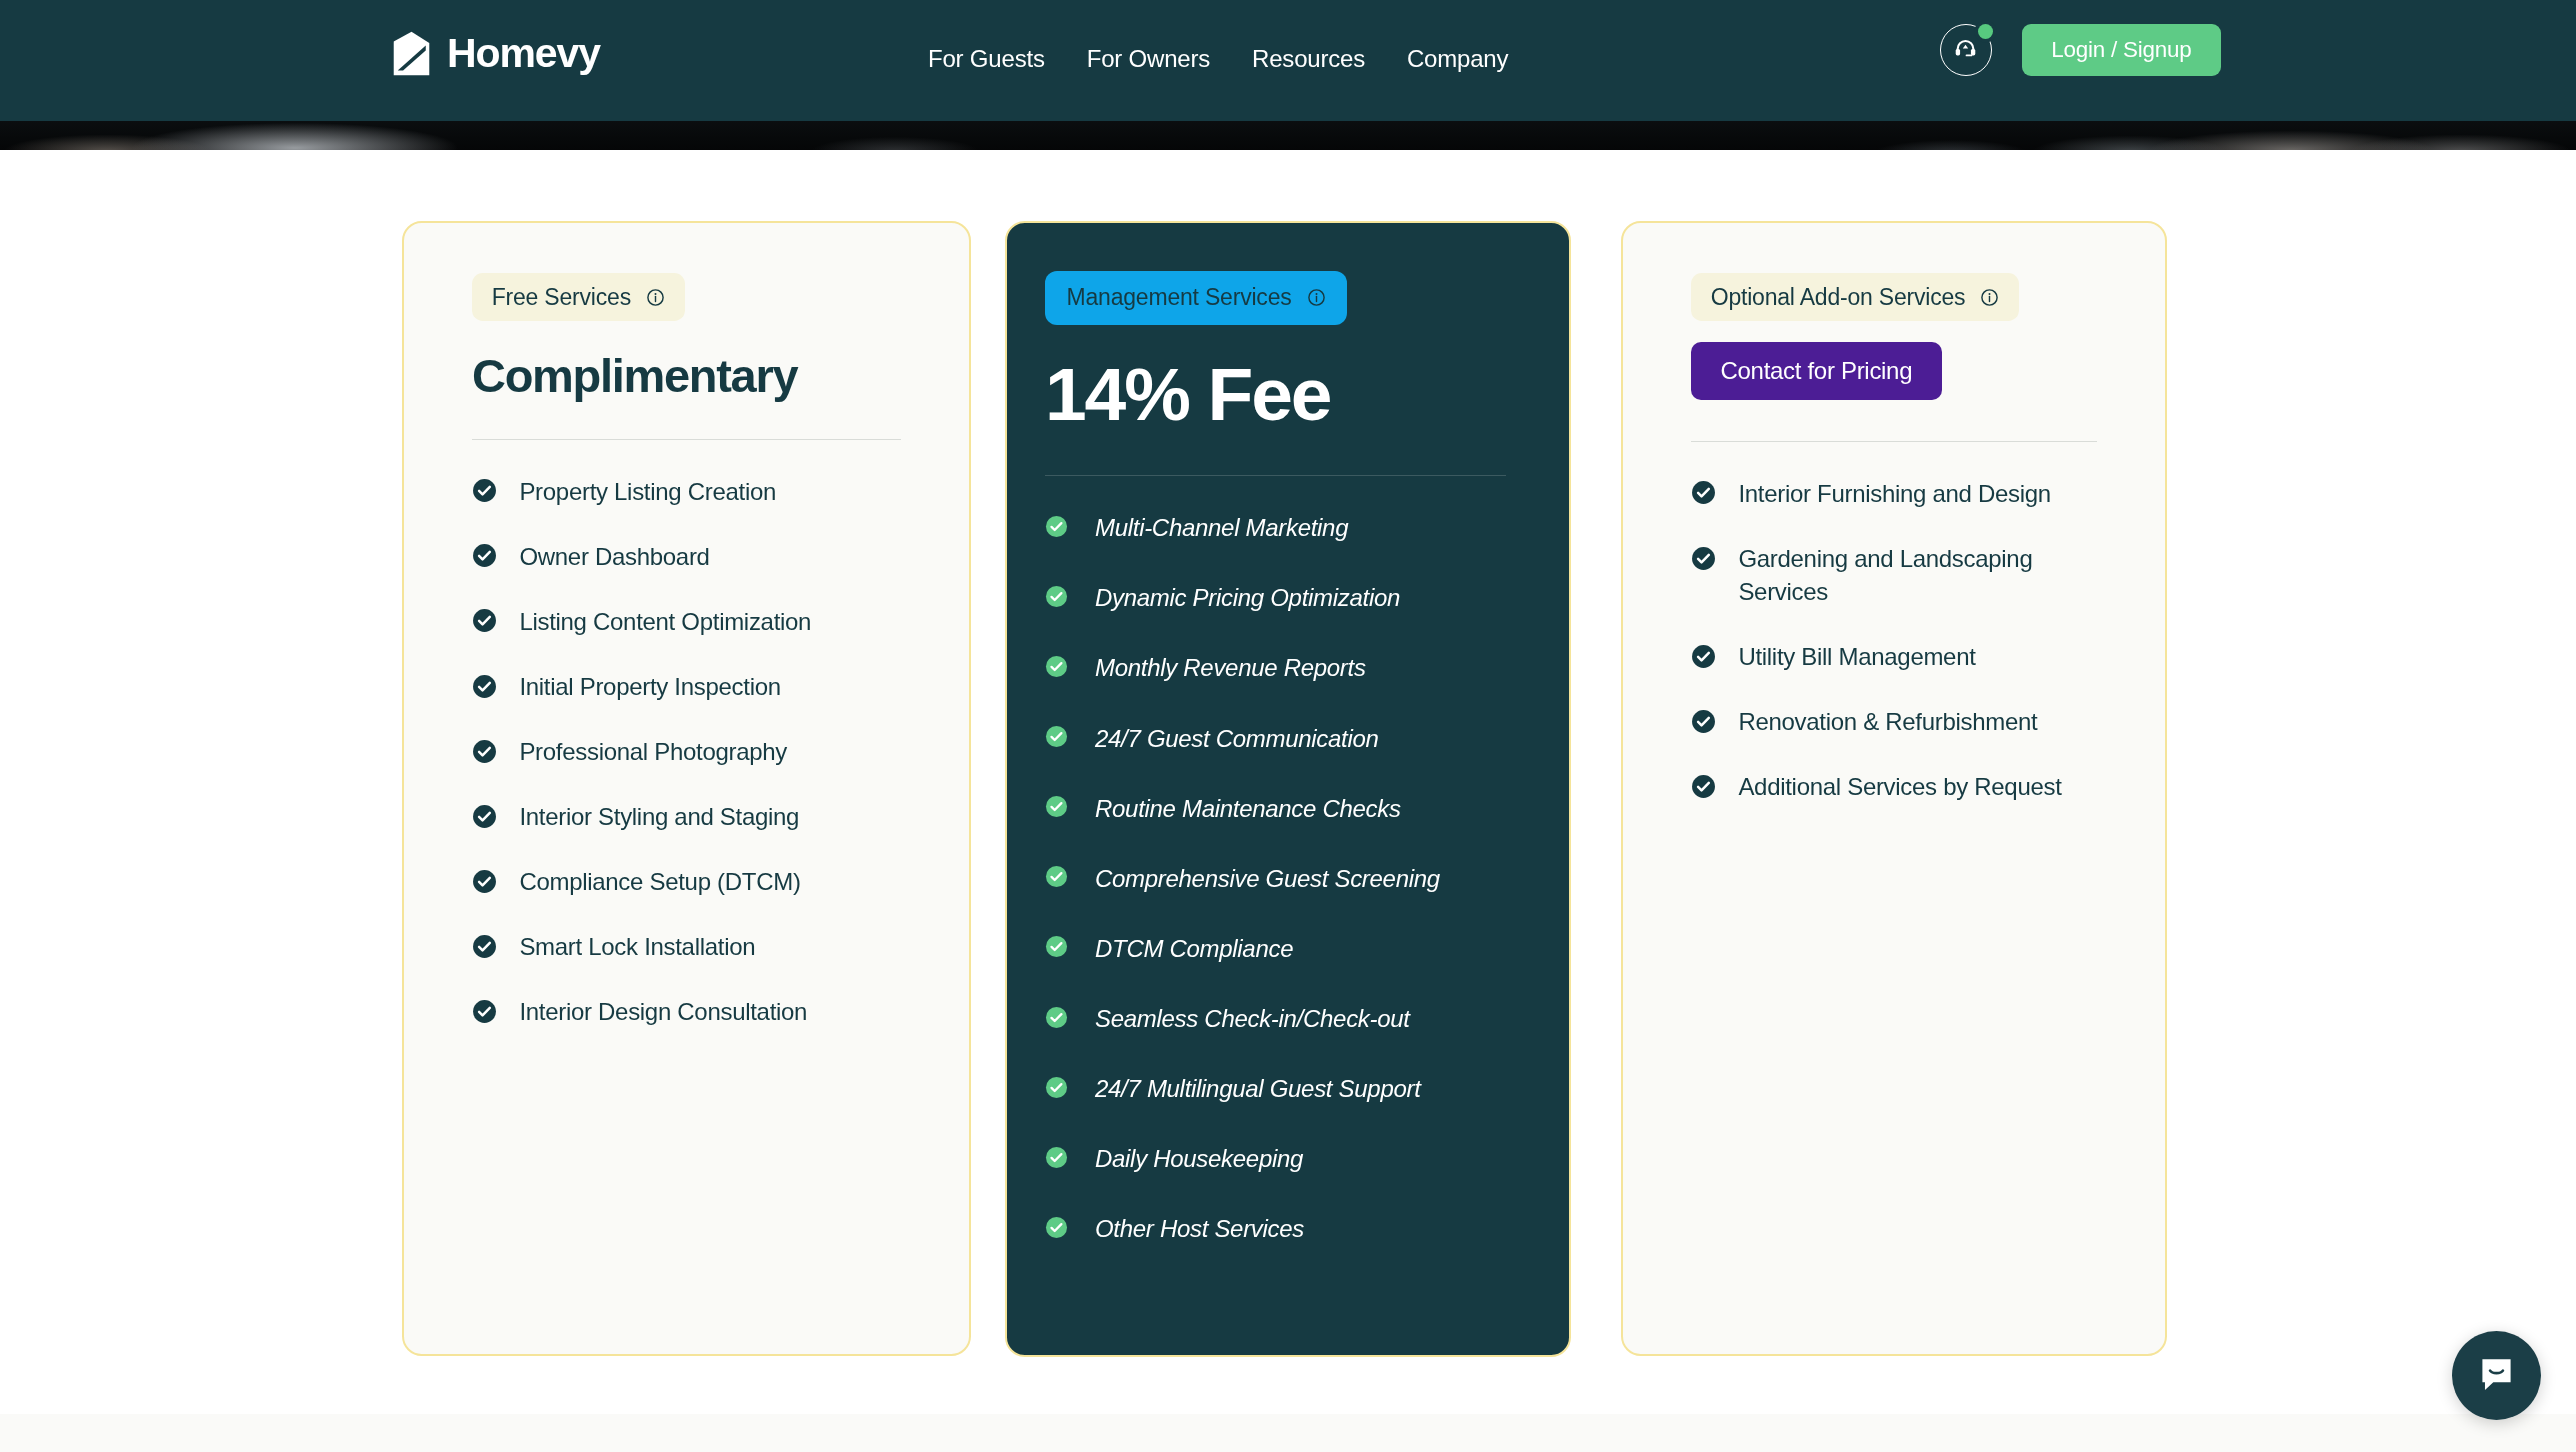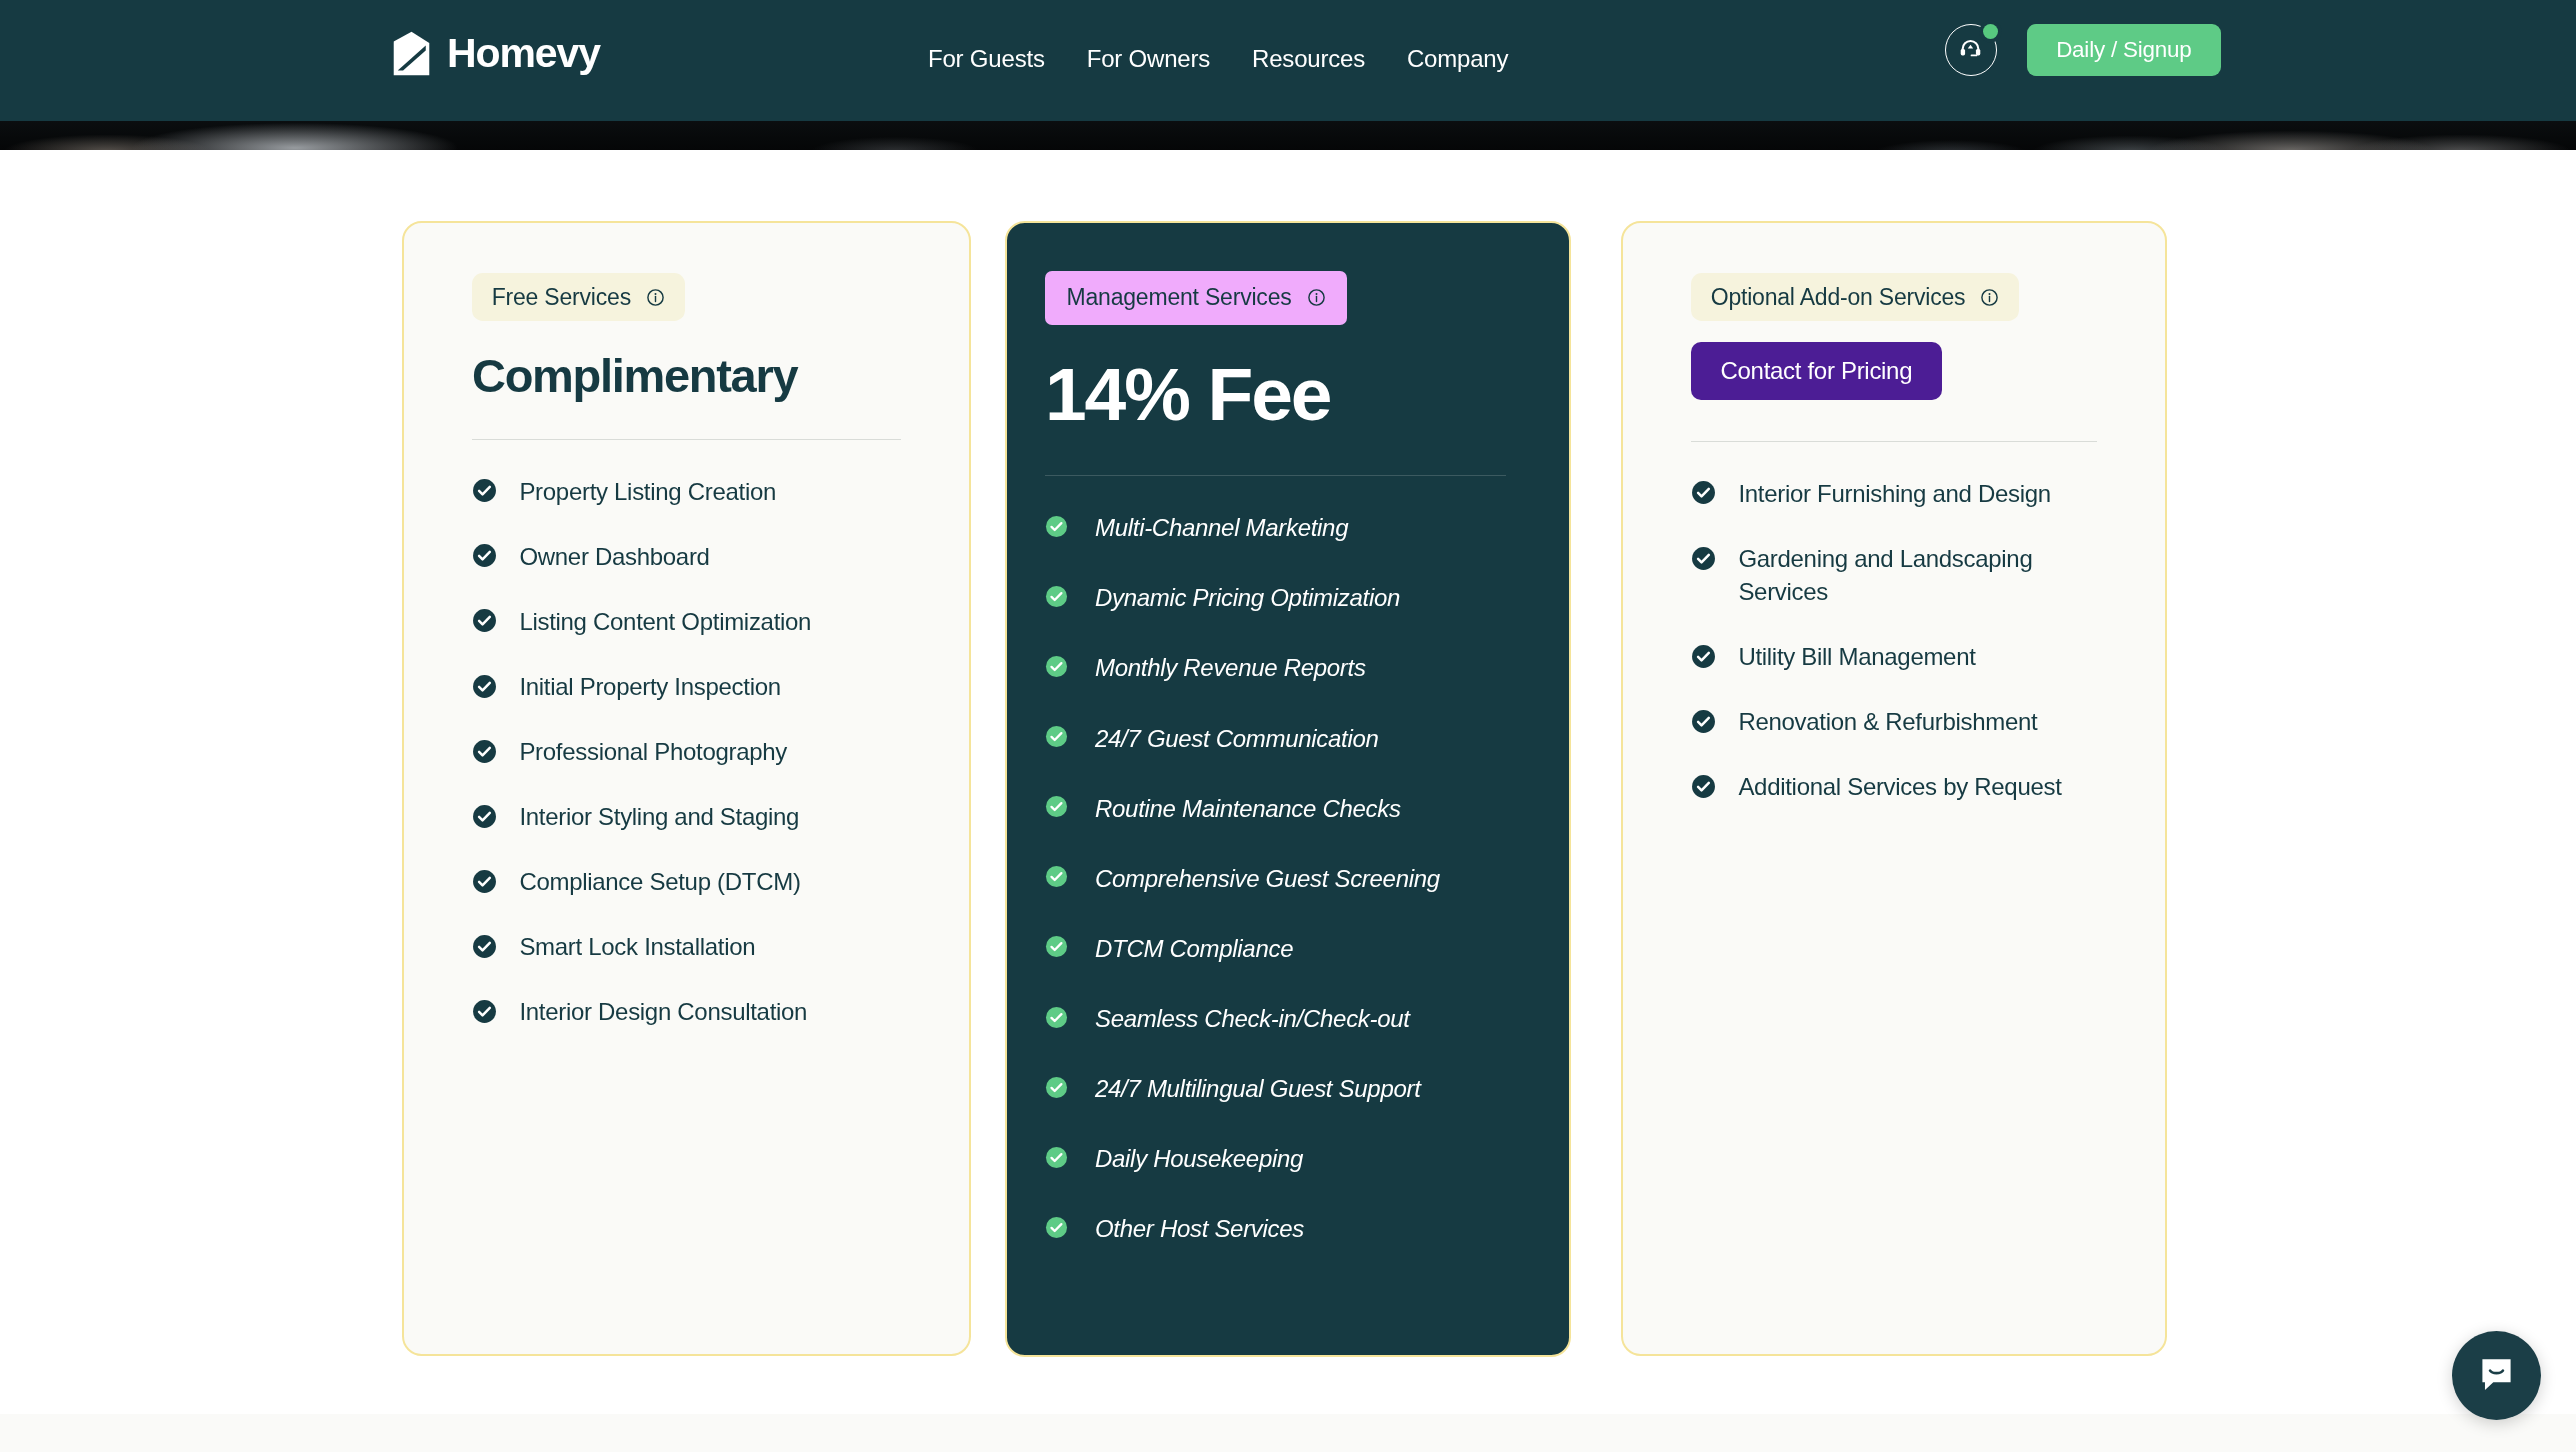--- a/index.html
+++ b/index.html
@@ -182,21 +182,21 @@
     gap: 15px;
     border-radius: 10.7px;
     padding: 10.7px 19.7px;
     font-size: 23px;
     font-weight: 400;
     letter-spacing: -0.2px;
     white-space: nowrap;
     cursor: pointer;
   }
   .tag-cream { background: #f6f3dd; color: #163a42; }
-  .tag-white { background: #f0abfc; color: #163a42; font-weight: 500; border-radius: 7px; padding: 13.4px 21.5px; }
+  .tag-white { background: #0ea5e9; color: #163a42; font-weight: 500; border-radius: 12px; padding: 13.4px 21.5px; }
   .info-ico { width: 19px; height: 19px; display: block; flex: 0 0 auto; }
 
   
   .headline {
     margin-top: 29.5px;
     font-size: 47px;
     font-weight: 700;
     color: #163a42;
     letter-spacing: -1.3px;
     line-height: 1.06;
@@ -309,21 +309,21 @@
         <svg width="25" height="25" viewBox="0 0 24 24" fill="none" xmlns="http://www.w3.org/2000/svg" aria-hidden="true">
           <path d="M4.5 14.5v-2.2a7.5 7.5 0 0 1 15 0v2.2" stroke="#ffffff" stroke-width="2" stroke-linecap="round"></path>
           <rect x="2.6" y="12.4" width="4.2" height="6.2" rx="1.6" fill="#ffffff"></rect>
           <rect x="17.2" y="12.4" width="4.2" height="6.2" rx="1.6" fill="#ffffff"></rect>
           <path d="M12 8.5l2.6 3.4H9.4L12 8.5z" fill="#ffffff"></path>
           <path d="M13 18.6h4.6" stroke="#ffffff" stroke-width="1.8" stroke-linecap="round"></path>
         </svg>
       </span>
       <span class="support-dot"></span>
     </div>
-    <button class="login-btn">Daily / Signup</button>
+    <button class="login-btn">Login / Signup</button>
   </div>
 </header>
 
 <div class="hero-strip">
   <div class="h-blur"></div>
 </div>
 
 <main class="page-body">
 
   <section class="pricing-grid">

